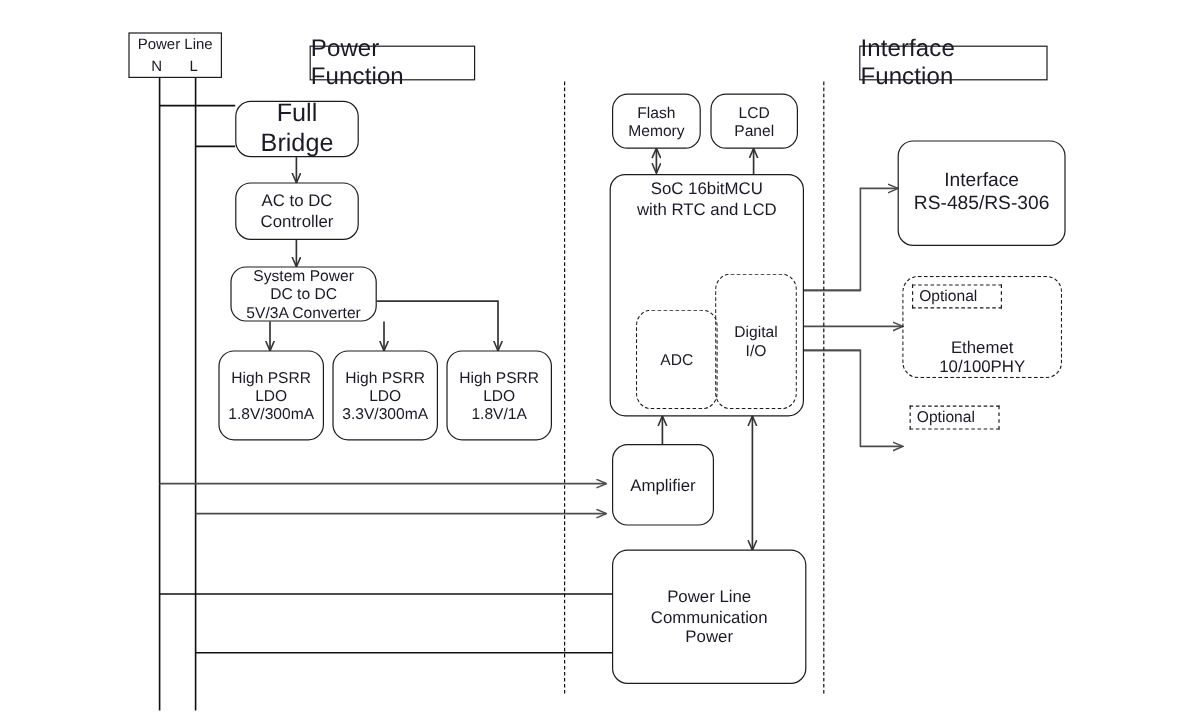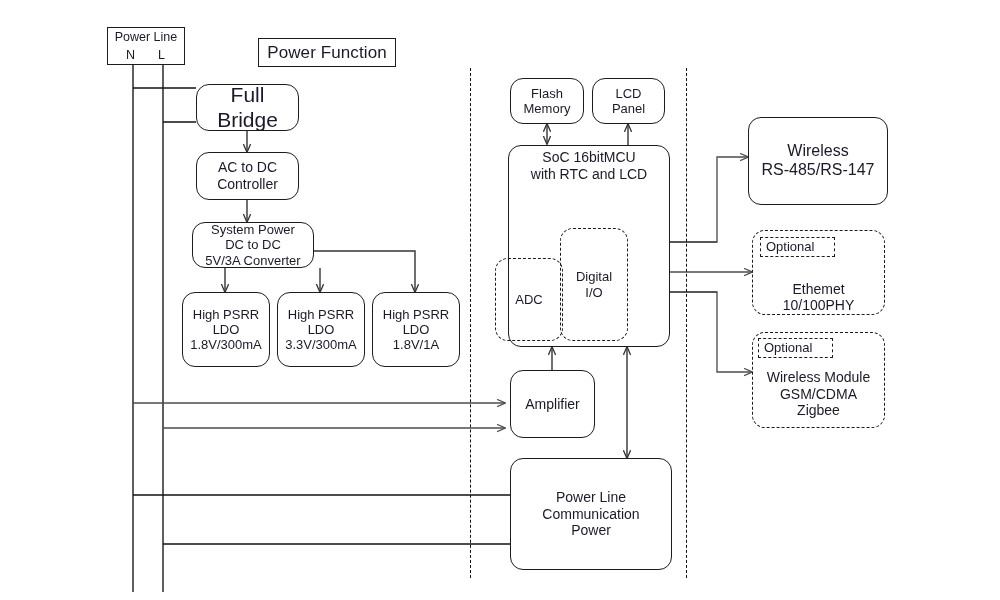--- a/index.html
+++ b/index.html
@@ -39,21 +39,21 @@
     border-radius:13px;
     background:transparent;
   }
   
   .section-header{
     position:absolute;
     box-sizing:border-box;
     border:1.4px solid #1c1c1c;
     background:#fff;
     display:flex;align-items:center;justify-content:center;
-    font-size:17px;
+    font-size:20px;
     letter-spacing:.1px;
     z-index:4;
   }
   
   .powerline{
     position:absolute;
     box-sizing:border-box;
     border:1.3px solid #1c1c1c;
     background:#fff;
     z-index:4;
@@ -158,20 +158,23 @@
       <path d="M717,292 L662,292" marker-end="url(#arrHead)"></path>
     </g>
   </svg>
 
   <div class="divider" style="left:470px;top:68px;height:510px;"></div>
   <div class="divider" style="left:686px;top:68px;height:510px;"></div>
 
   <div class="section-header" style="left:258px;top:38px;width:138px;height:29px;">
     <span>Power Function</span>
   </div>
+  <div class="section-header" style="left:716px;top:38px;width:157px;height:29px;">
+    <span>Interface Function</span>
+  </div>
 
   <div class="powerline" style="left:107px;top:27px;width:78px;height:38px;">
     <span class="pl-title">Power Line</span>
     <span class="pl-n">N</span>
     <span class="pl-l">L</span>
   </div>
 
   <div class="node rnd fs15" style="left:196px;top:84px;width:103px;height:47px;">
     <span class="lbl">Full Bridge</span>
   </div>
@@ -229,64 +232,57 @@
     </span>
   </div>
 
   <div class="node rnd" style="left:508px;top:145px;width:162px;height:202px;align-items:flex-start;justify-content:center;">
     <span class="lbl fs14" style="margin-top:3px;">
       <span>SoC 16bitMCU</span><br>
       <span>with RTC and LCD</span>
     </span>
   </div>
 
-  <div class="node dashed fs13" style="left:495px;top:258px;width:68px;height:83px;">
+  <div class="node dashed fs13" style="left:530px;top:258px;width:68px;height:83px;">
     <span class="lbl">ADC</span>
   </div>
 
-  <div class="node dashed fs13" style="left:560px;top:228px;width:68px;height:113px;">
+  <div class="node dashed fs13" style="left:596px;top:228px;width:68px;height:113px;">
     <span class="lbl">
       <span>Digital</span><br>
       <span>I/O</span>
     </span>
   </div>
 
   <div class="node rnd fs14" style="left:510px;top:370px;width:85px;height:68px;">
     <span class="lbl">Amplifier</span>
   </div>
 
   <div class="node rnd fs14" style="left:510px;top:458px;width:162px;height:112px;">
     <span class="lbl">
       <span>Power Line</span><br>
       <span>Communication</span><br>
       <span>Power</span>
     </span>
   </div>
 
   <div class="node rnd fs16" style="left:748px;top:117px;width:140px;height:88px;">
     <span class="lbl">
-      <span>Wireless</span><br>
-      <span>RS-485/RS-147</span>
+      <span>Interface</span><br>
+      <span>RS-485/RS-306</span>
     </span>
   </div>
 
   <div class="node dashed fs14" style="left:752px;top:230px;width:133px;height:85px;align-items:flex-end;justify-content:center;">
     <span class="lbl" style="margin-bottom:0;">
       <span>Ethemet</span><br>
       <span>10/100PHY</span>
     </span>
   </div>
   <div class="opt-tag" style="left:760px;top:237px;">
     <span>Optional</span>
   </div>
 
-  <div class="node dashed fs14" style="left:752px;top:332px;width:133px;height:96px;align-items:flex-end;justify-content:center;">
-    <span class="lbl" style="margin-bottom:8px;">
-      <span>Wireless Module</span><br>
-      <span>GSM/CDMA</span><br>
-      <span>Zigbee</span>
-    </span>
-  </div>
   <div class="opt-tag" style="left:758px;top:338px;">
     <span>Optional</span>
   </div>
 
 </div>
 
 </body></html>

